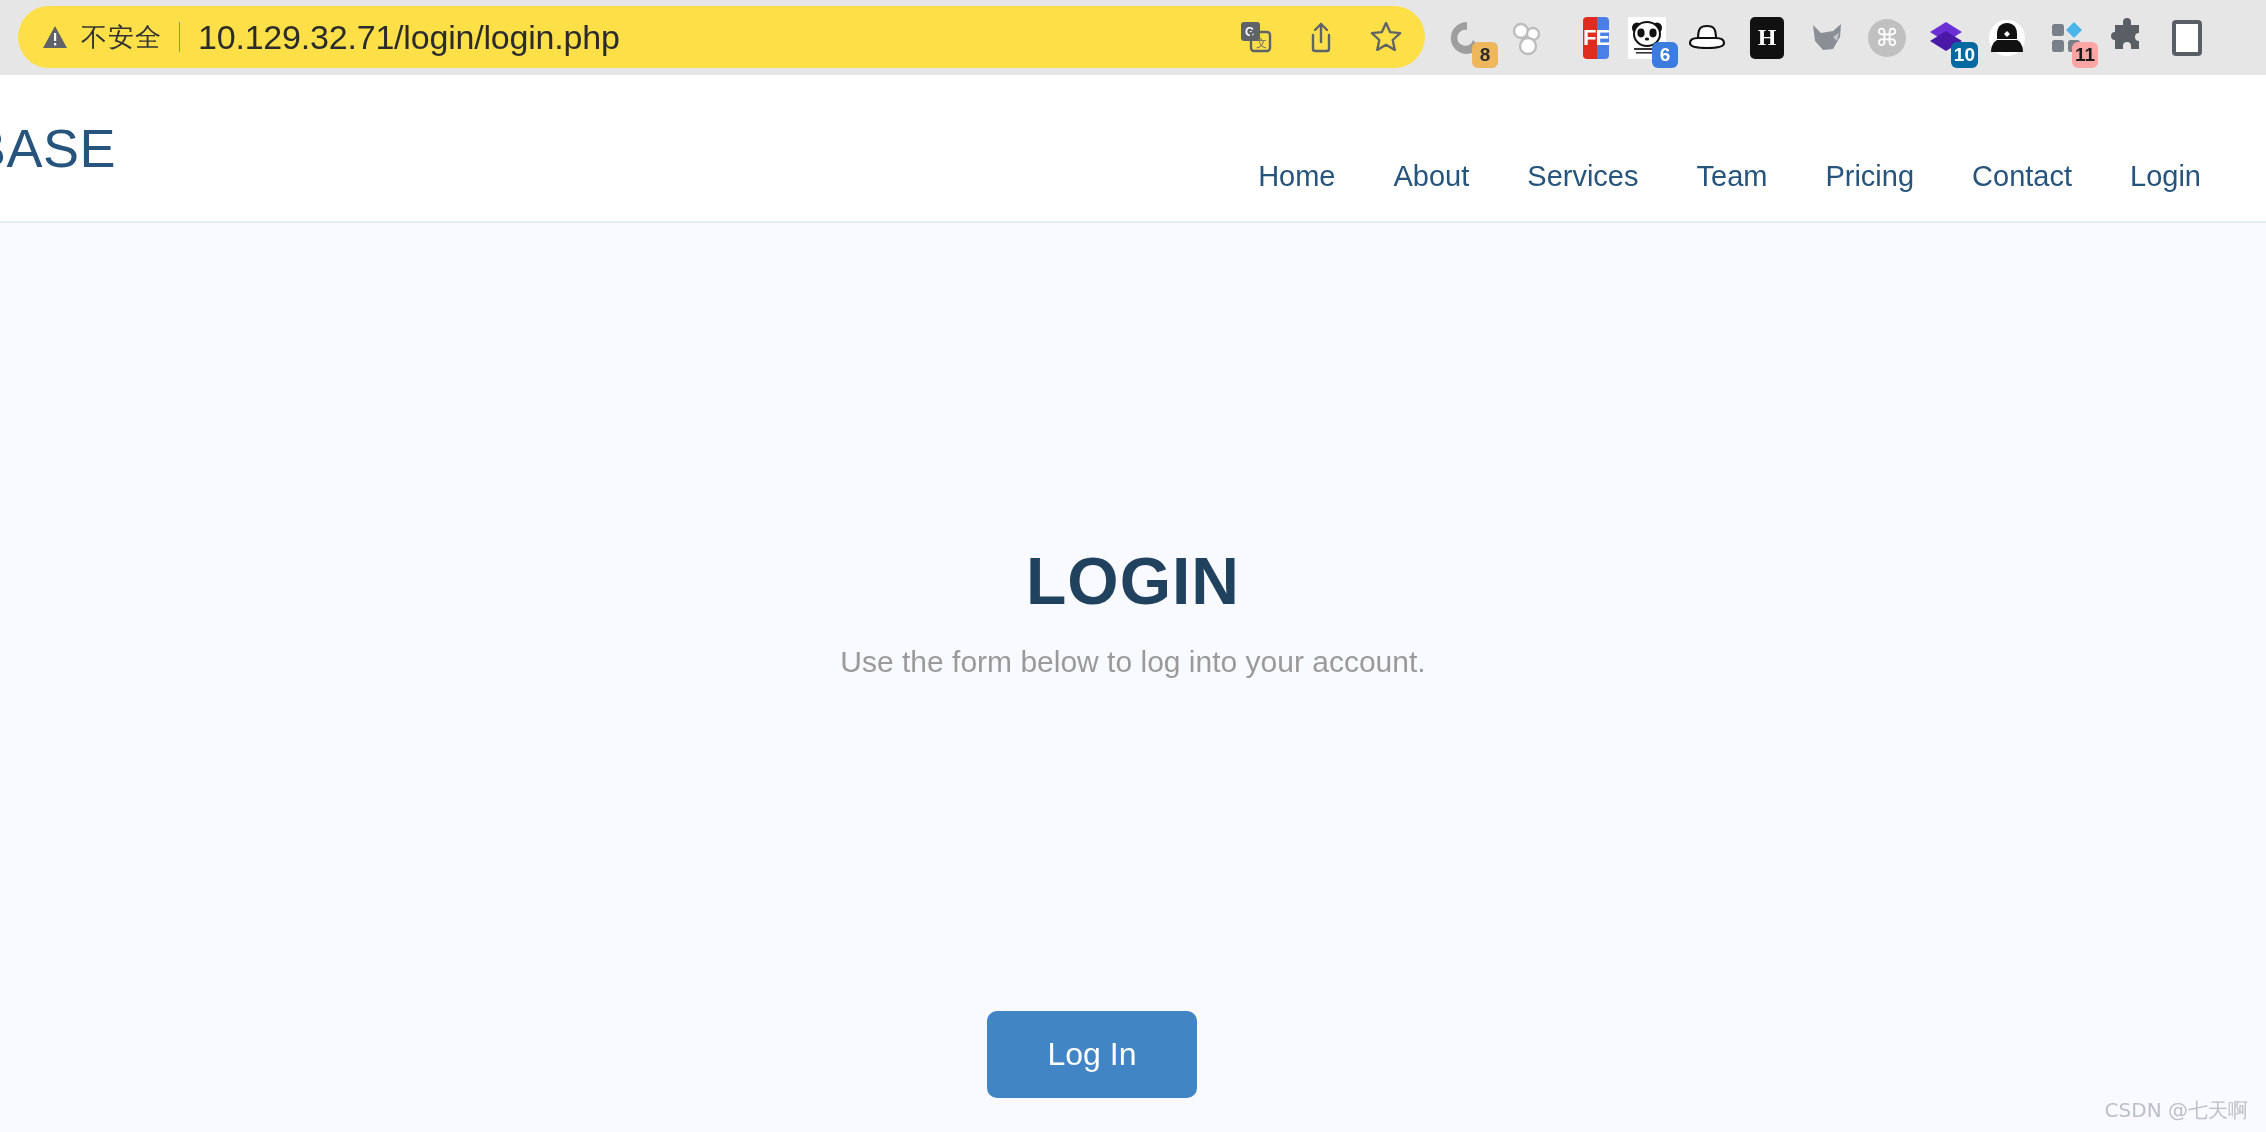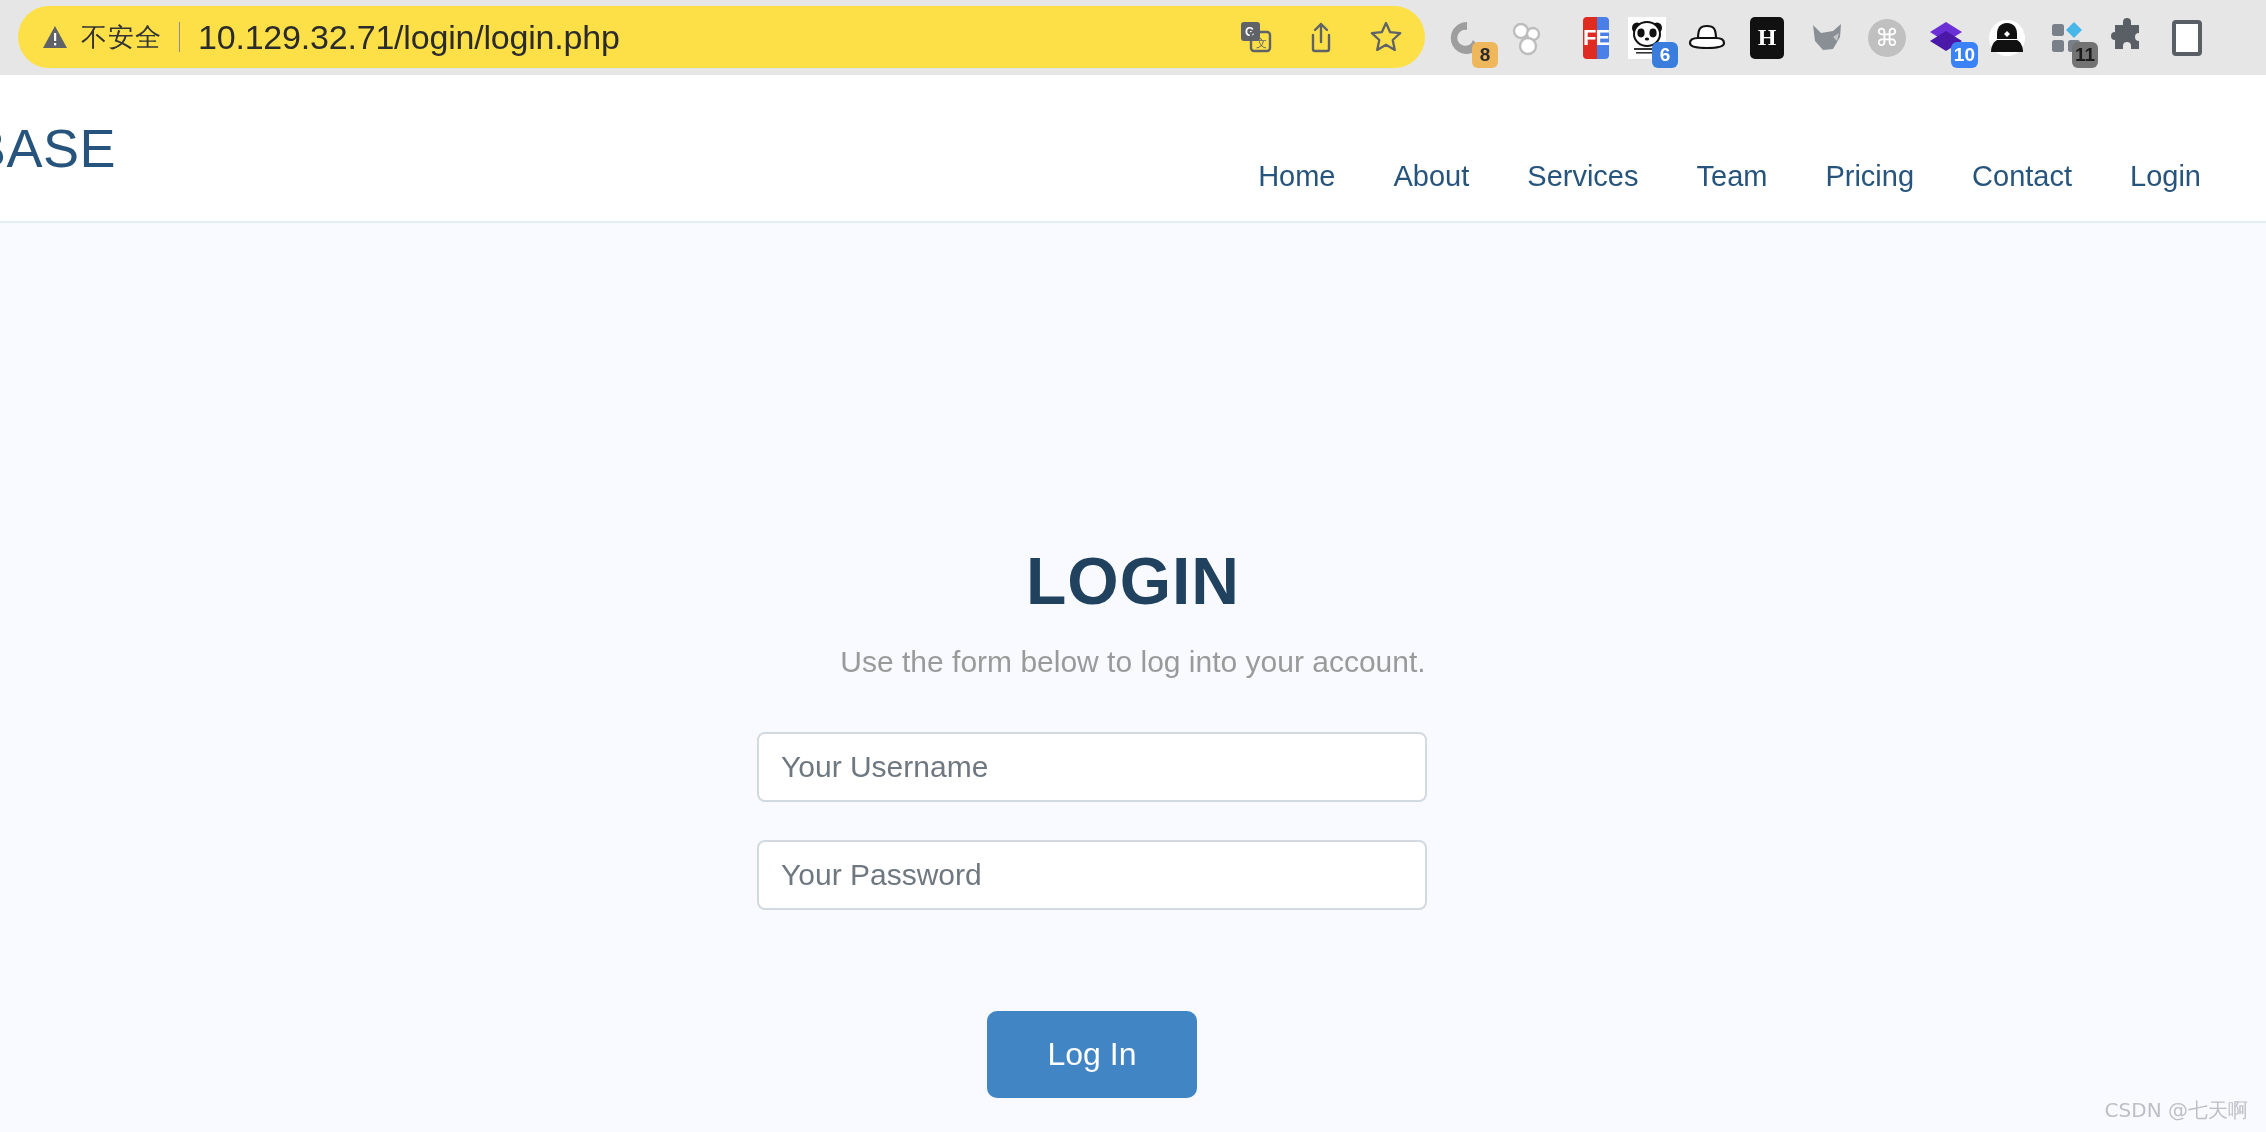--- a/index.html
+++ b/index.html
@@ -119,22 +119,22 @@
     display: flex;
     align-items: center;
     justify-content: center;
     padding: 0 3px;
     box-sizing: border-box;
     font-family: "Liberation Sans", sans-serif;
     line-height: 1;
   }
   .badge.orange { background: #eeb75c; color: #2b2b2b; }
   .badge.blue   { background: #3b7ddd; color: #ffffff; }
-  .badge.purple { background: #3b82f6; color: #ffffff; }
-  .badge.red    { background: #737373; color: #1b1b1b; }
+  .badge.purple { background: #0369a1; color: #ffffff; }
+  .badge.red    { background: #fca5a5; color: #1b1b1b; }
 
   .fe-icon {
     width: 38px; height: 42px;
     border-radius: 4px;
     background: linear-gradient(90deg, #e02b20 0 52%, #4a7fe8 52% 100%);
     display: flex; align-items: center; justify-content: center;
     color: #ffffff; font-weight: bold; font-size: 22px;
     font-family: "Liberation Sans", sans-serif;
     letter-spacing: -1px;
     margin-left: 18px;
@@ -444,21 +444,17 @@
     <a class="nav-link" href="#">Contact</a>
     <a class="nav-link" href="#">Login</a>
   </nav>
 </div>
 
 <div class="page-body">
 
   <h1 class="login-title">LOGIN</h1>
   <p class="login-subtitle">Use the form below to log into your account.</p>
 
-  <form class="login-form">
-    <input class="field" type="text" placeholder="Your Username" style="">
-    <input class="field" type="password" placeholder="Your Password" style="">
-  </form>
 
   <button class="login-button">Log In</button>
 
   <div class="watermark">CSDN @七天啊</div>
 </div>
 
 </body></html>

